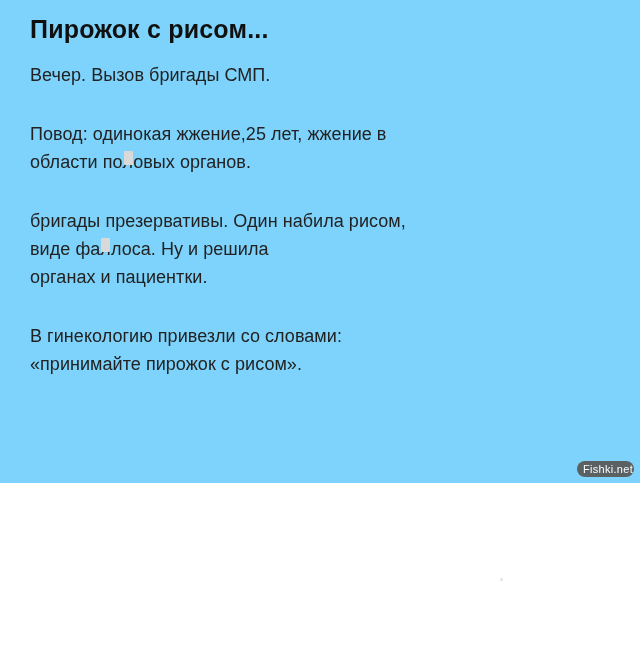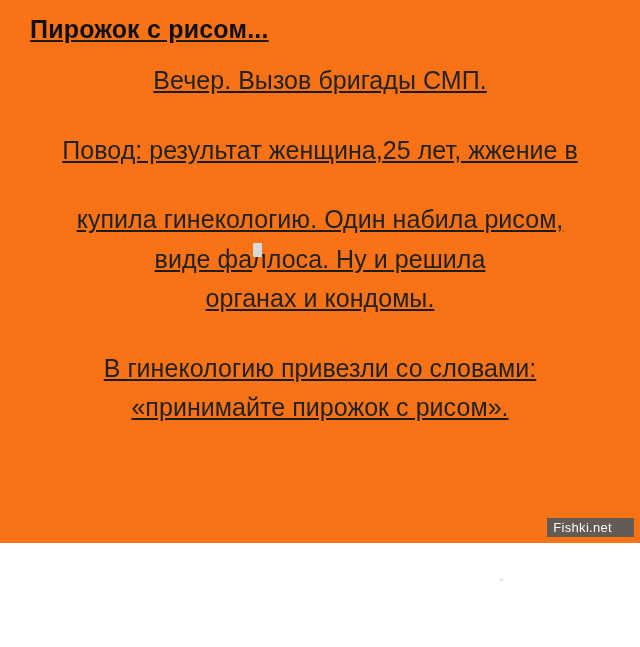--- a/index.html
+++ b/index.html
@@ -11,41 +11,39 @@
     height: 647px;
     background: #ffffff;
     font-family: "Liberation Sans", sans-serif;
     color: #1c1c1c;
     overflow: hidden;
     position: relative;
   }
   .page {
     position: relative;
     width: 640px;
-    height: 543px;
+    height: 483px;
     box-sizing: border-box;
     padding: 14px 30px 0 30px;
-    background: #f97316;
-    text-decoration: underline;
+    background: #7dd3fc;
   }
   .title {
     font-size: 25px;
     font-weight: bold;
     line-height: 1.25;
     letter-spacing: 0.2px;
     margin: 0 0 16px 0;
     color: #101010;
   }
   .para {
-    font-size: 25px;
+    font-size: 18px;
     line-height: 1.58;
     margin: 0 0 30px 0;
     color: #222222;
     letter-spacing: 0.05px;
-    text-align: center;
   }
   .para.last {
     margin-bottom: 17px;
   }
   .para .ln {
     display: block;
   }
   .censor-dot {
     display: inline-block;
     width: 9px;
@@ -54,24 +52,24 @@
     vertical-align: -2px;
     margin: 0 0px;
     border-radius: 1px;
   }
   .watermark {
     position: absolute;
     right: 6px;
     bottom: 6px;
     background: #5a5a5a;
     color: #ffffff;
-    font-size: 13px;
+    font-size: 11px;
     font-family: "Liberation Sans", sans-serif;
-    padding: 2px 22px 2px 6px;
-    border-radius: 0;
+    padding: 2px 1px 2px 6px;
+    border-radius: 8px;
     letter-spacing: 0.3px;
     opacity: 0.95;
   }
   .speck {
     position: absolute;
     width: 3px;
     height: 3px;
     background: #e2e2e2;
     border-radius: 50%;
   }
@@ -81,27 +79,28 @@
 
 <div class="page">
 
   <h1 class="title">Пирожок с рисом...</h1>
 
   <p class="para">
     <span class="ln">Вечер. Вызов бригады СМП.</span>
   </p>
 
   <p class="para">
-    <span class="ln">Повод: результат женщина,25 лет, жжение в</span>
+    <span class="ln">Повод: одинокая жжение,25 лет, жжение в</span>
+    <span class="ln">области по<span class="censor-letter" style="position: relative; display: inline-block;">л<span class="censor-dot" style="position: absolute; left: 1px; top: 3px;"></span></span>овых органов.</span>
   </p>
 
   <p class="para">
-    <span class="ln">купила гинекологию. Один набила рисом,</span>
+    <span class="ln">бригады презервативы. Один набила рисом,</span>
     <span class="ln">виде фа<span class="censor-letter" style="position: relative; display: inline-block;">л<span class="censor-dot" style="position: absolute; left: 1px; top: 3px;"></span></span>лоса. Ну и решила</span>
-    <span class="ln">органах и кондомы.</span>
+    <span class="ln">органах и пациентки.</span>
   </p>
 
   <p class="para last">
     <span class="ln">В гинекологию привезли со словами:</span>
     <span class="ln">«принимайте пирожок с рисом».</span>
   </p>
 
   <span class="speck" style="left:500px; top:578px;"></span>
 
   <div class="watermark">Fishki.net</div>

